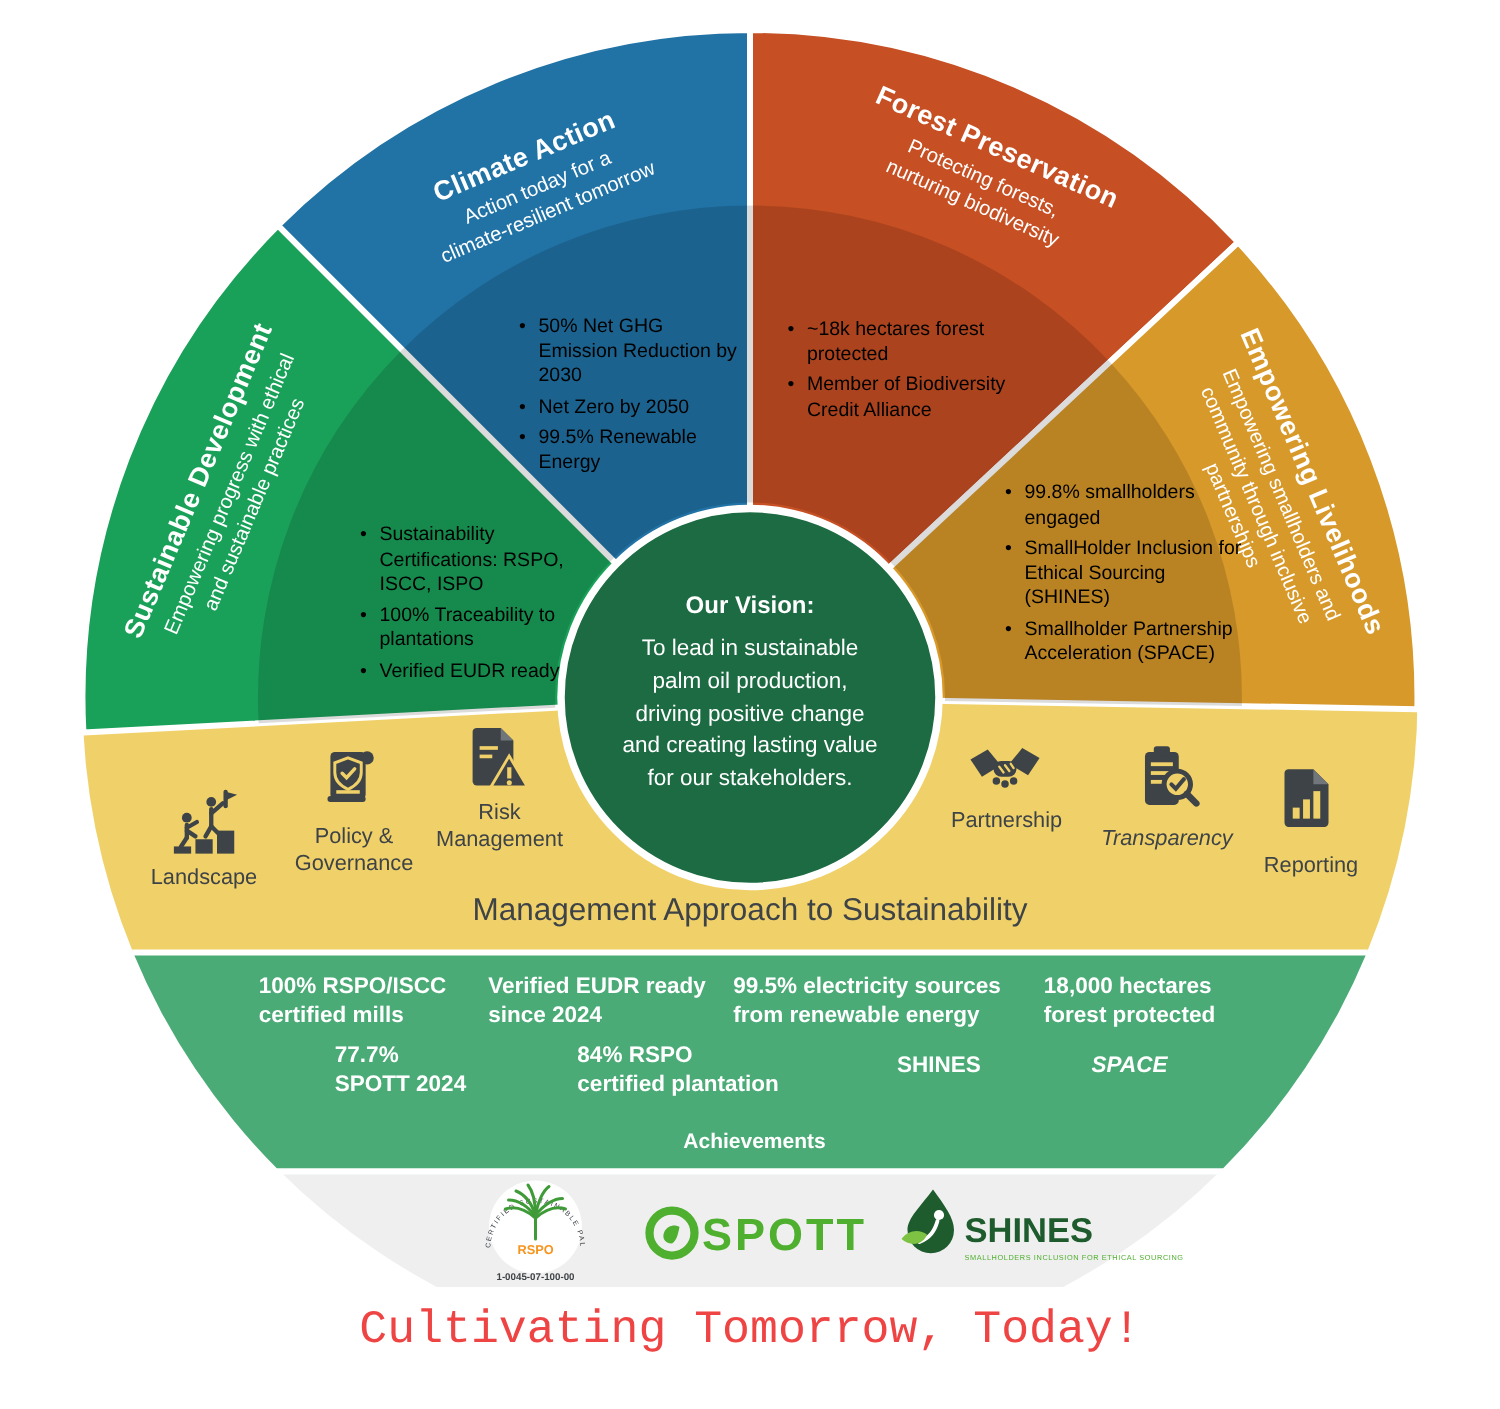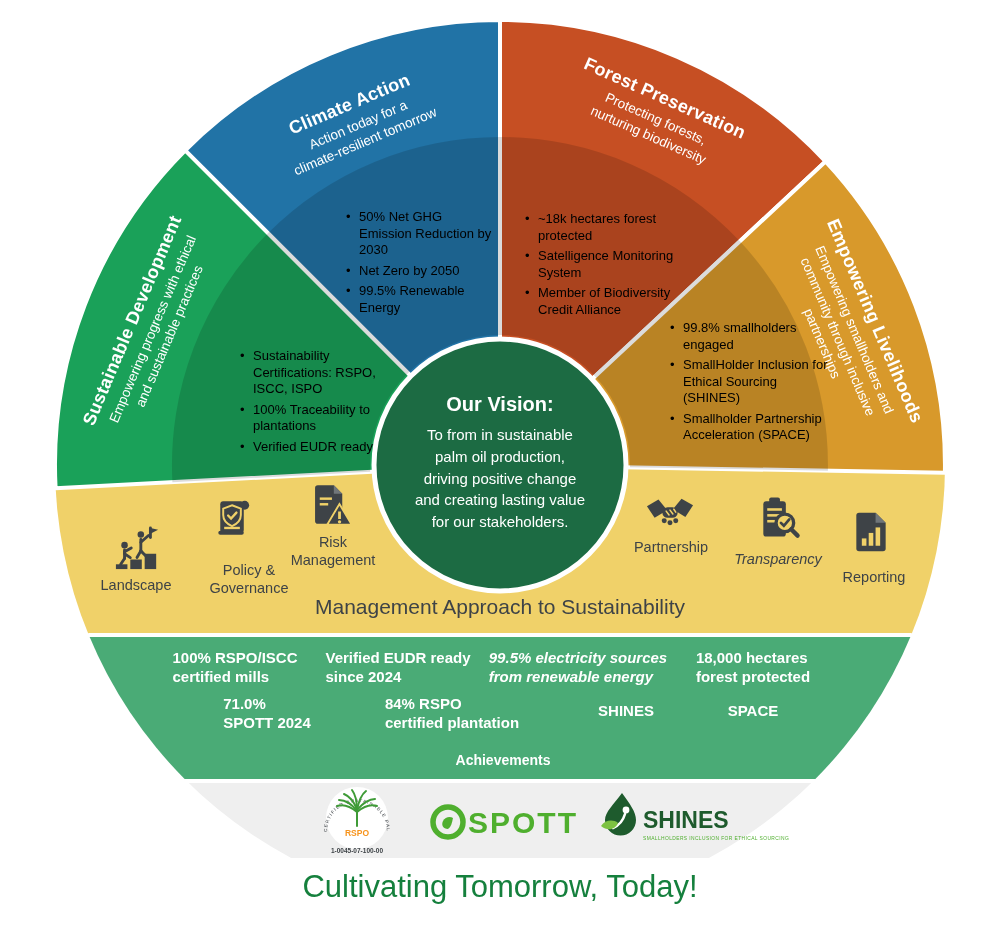--- a/index.html
+++ b/index.html
@@ -11,30 +11,30 @@
   
   .seg-head{color:#fff;text-align:center;}
   .seg-head .t{font-size:18px;font-weight:700;letter-spacing:.3px;}
   .seg-head .s{font-size:13.5px;line-height:1.3;margin-top:3px;}
   
   ul.bullets{margin:16px;padding:0;color:#000000;font-size:13px;line-height:1.27;list-style:none;}
   ul.bullets li{position:relative;padding-left:15px;margin-bottom:4px;}
   ul.bullets li::before{content:"\2022";position:absolute;left:2px;top:0;}
   
   .vision{width:235px;text-align:center;color:#fff;}
-  .vision .vt{font-size:20px;font-weight:700;margin-bottom:8px;}
+  .vision .vt{font-size:16px;font-weight:700;margin-bottom:8px;}
   .vision .vl{font-size:15px;line-height:1.45;}
   
   .mg-label{color:#3E4347;font-size:14.5px;line-height:1.22;text-align:center;}
   .band-title{color:#3E4347;font-size:21px;font-weight:400;white-space:nowrap;}
   
   .stat{color:#fff;font-size:15px;font-weight:600;line-height:1.25;text-align:left;white-space:nowrap;}
   .ach-title{color:#fff;font-size:14px;font-weight:600;}
   
-  .tagline{font-family:Liberation Sans, sans-serif;font-size:31px;color:#15803d;white-space:nowrap;}
+  .tagline{font-family:Liberation Mono, monospace;font-size:31px;color:#ef4444;white-space:nowrap;}
   .icon{display:block;}
 </style>
 </head>
 <body>
 
 <div id="stage">
 
   <svg id="ring" width="1000" height="939" viewBox="0 0 1000 939">
     <defs>
       <clipPath id="bigCircle">
@@ -142,33 +142,32 @@
   </ul>
 
   <ul class="bullets abs" style="left:328px;top:193px;width:152px;">
     <li>50% Net GHG Emission Reduction by 2030</li>
     <li>Net Zero by 2050</li>
     <li>99.5% Renewable Energy</li>
   </ul>
 
   <ul class="bullets abs" style="left:507px;top:195px;width:160px;">
     <li>~18k hectares forest protected</li>
-    <li>Satelligence Monitoring System</li>
     <li>Member of Biodiversity Credit Alliance</li>
   </ul>
 
   <ul class="bullets abs" style="left:652px;top:304px;width:165px;">
     <li>99.8% smallholders engaged</li>
     <li>SmallHolder Inclusion for Ethical Sourcing (SHINES)</li>
     <li>Smallholder Partnership Acceleration (SPACE)</li>
   </ul>
 
   <div class="abs ctr vision" style="left:500px;top:463px;">
     <div class="vt">Our Vision:</div>
-    <div class="vl">To from in sustainable</div>
+    <div class="vl">To lead in sustainable</div>
     <div class="vl">palm oil production,</div>
     <div class="vl">driving positive change</div>
     <div class="vl">and creating lasting value</div>
     <div class="vl">for our stakeholders.</div>
   </div>
 
   <span class="abs ctr" style="left:137px;top:548px;">
     <svg class="icon" width="46" height="46" viewBox="0 0 48 48">
       <g fill="#3E4347">
         <rect x="2" y="41" width="12" height="5"></rect>
@@ -196,21 +195,21 @@
   <span class="abs ctr" style="left:233px;top:517px;">
     <svg class="icon" width="47" height="47" viewBox="0 0 48 48">
       <rect x="11" y="8" width="24" height="32" rx="3" fill="#3E4347"></rect>
       <circle cx="36" cy="12" r="4.5" fill="#3E4347"></circle>
       <rect x="9" y="38" width="26" height="4" rx="2" fill="#3E4347"></rect>
       <path d="M23 12 L32 15.4 V22 C32 27.6 28.4 31 23 33.4 C17.6 31 14 27.6 14 22 V15.4 Z" fill="#3E4347" stroke="#F0D169" stroke-width="2"></path>
       <path d="M19 22.5 L22 25.5 L27.5 19.5" stroke="#F0D169" stroke-width="2.4" fill="none" stroke-linecap="round"></path>
       <rect x="15" y="34" width="16" height="2.4" fill="#F0D169"></rect>
     </svg>
   </span>
-  <div class="abs ctr mg-label" style="left:249px;top:568px;width:84px;margin-top:12px;">Policy &amp; Governance</div>
+  <div class="abs ctr mg-label" style="left:236px;top:568px;width:84px;">Policy &amp; Governance</div>
 
   <span class="abs ctr" style="left:331px;top:504px;">
     <svg class="icon" width="45" height="45" viewBox="0 0 48 48">
       <path d="M10 4 H27 L36 13 V42 A3 3 0 0 1 33 45 H10 A3 3 0 0 1 7 42 V7 A3 3 0 0 1 10 4 Z" fill="#3E4347"></path>
       <path d="M27 4 L36 13 H27 Z" fill="#70767A"></path>
       <rect x="12" y="17" width="13" height="2.6" fill="#F0D169"></rect>
       <rect x="12" y="23" width="9" height="2.6" fill="#F0D169"></rect>
       <path d="M33 24 L46 46 H20 Z" fill="#3E4347" stroke="#F0D169" stroke-width="2"></path>
       <rect x="31.6" y="32" width="3" height="8" fill="#F0D169"></rect>
       <circle cx="33.1" cy="43" r="1.8" fill="#F0D169"></circle>
@@ -264,40 +263,40 @@
   <div class="abs ctr band-title" style="left:500px;top:607px;">Management Approach to Sustainability</div>
 
   <div class="abs ctr stat" style="left:235px;top:668px;">
     <div>100% RSPO/ISCC</div>
     <div>certified mills</div>
   </div>
   <div class="abs ctr stat" style="left:398px;top:668px;">
     <div>Verified EUDR ready</div>
     <div>since 2024</div>
   </div>
-  <div class="abs ctr stat" style="left:578px;top:668px;font-style:italic;">
+  <div class="abs ctr stat" style="left:578px;top:668px;">
     <div>99.5% electricity sources</div>
     <div>from renewable energy</div>
   </div>
   <div class="abs ctr stat" style="left:753px;top:668px;">
     <div>18,000 hectares</div>
     <div>forest protected</div>
   </div>
   <div class="abs ctr stat" style="left:267px;top:714px;">
-    <div>71.0%</div>
+    <div>77.7%</div>
     <div>SPOTT 2024</div>
   </div>
   <div class="abs ctr stat" style="left:452px;top:714px;">
     <div>84% RSPO</div>
     <div>certified plantation</div>
   </div>
   <div class="abs ctr stat" style="left:626px;top:711px;">
     <div>SHINES</div>
   </div>
-  <div class="abs ctr stat" style="left:753px;top:711px;">
+  <div class="abs ctr stat" style="left:753px;top:711px;font-style:italic;">
     <div>SPACE</div>
   </div>
 
   <div class="abs ctr ach-title" style="left:503px;top:760px;">Achievements</div>
 
   <div class="abs ctr tagline" style="left:500px;top:887px;">Cultivating Tomorrow, Today!</div>
 
 </div>
 
 </body></html>

